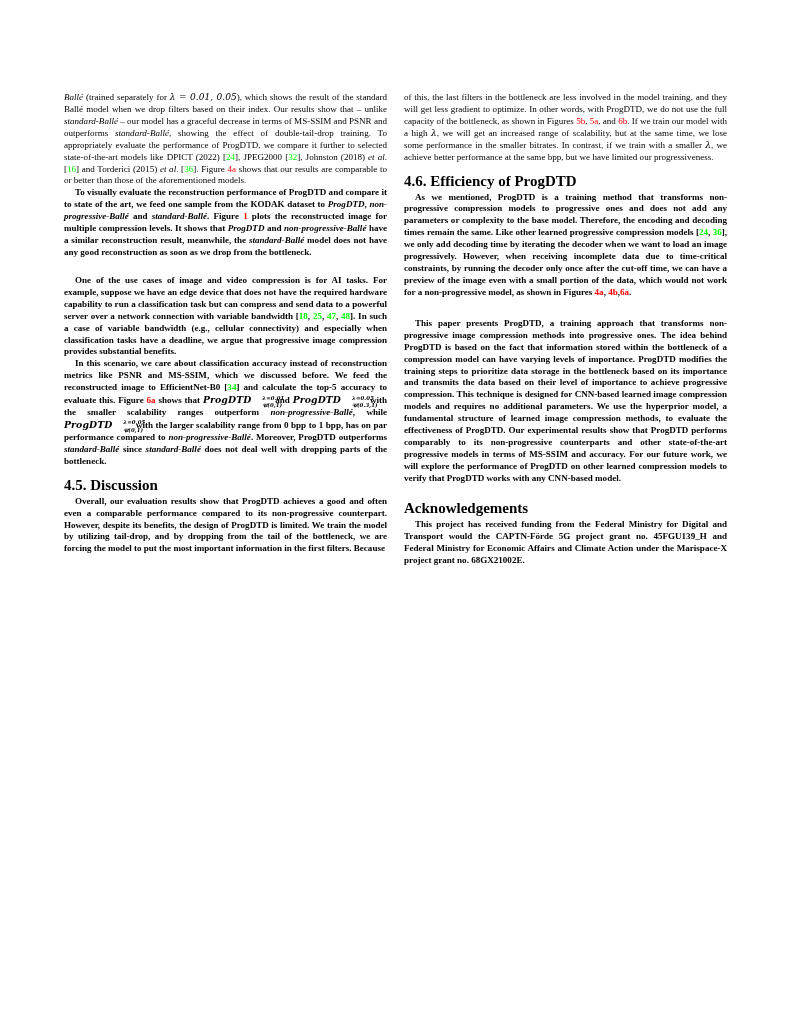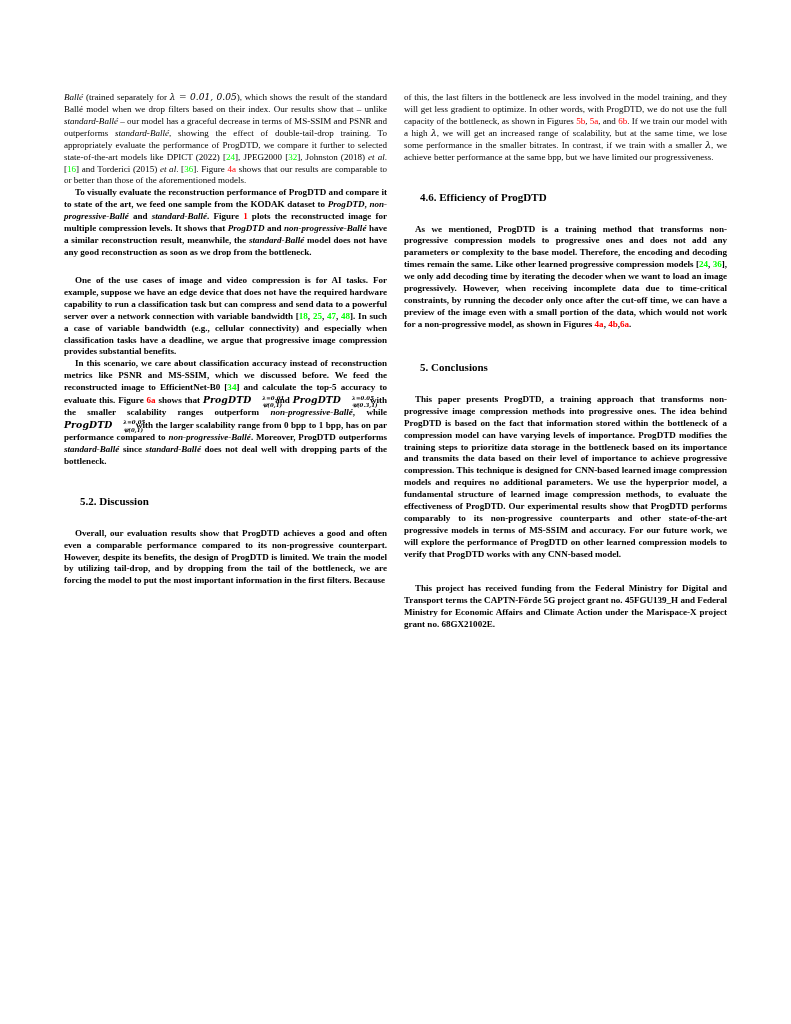--- a/index.html
+++ b/index.html
@@ -34,22 +34,22 @@
     text-align: justify;
     text-justify: inter-word;
     -webkit-hyphens: none;
     hyphens: none;
   }
   p.body.indent {
     text-indent: 11px;
     font-weight: bold;
   }
   h2.heading {
-    margin: 16px;
-    font-size: 11px;
+    margin: 0;
+    font-size: 15px;
     font-weight: bold;
     line-height: 12px;
     text-align: left;
   }
   .sp-before-heading { height: 11px; }
   .sp-after-heading  { height: 5px; }
   .sp-big-before     { height: 14px; }
   .sp-ack-before     { height: 17px; }
 
   .it { font-style: italic; }
@@ -106,42 +106,42 @@
       <p class="body indent"><span>To visually evaluate the reconstruction performance of ProgDTD and compare it to state of the art, we feed one sample from the KODAK dataset to </span><span class="it">ProgDTD</span><span>, </span><span class="it">non-progressive-Ballé</span><span> and </span><span class="it">standard-Ballé</span><span>. Figure </span><span class="figref">1</span><span> plots the reconstructed image for multiple compression levels. It shows that </span><span class="it">ProgDTD</span><span> and </span><span class="it">non-progressive-Ballé</span><span> have a similar reconstruction result, meanwhile, the </span><span class="it">standard-Ballé</span><span> model does not have any good reconstruction as soon as we drop from the bottleneck.</span></p>
 
       <div class="sp-before-heading"></div>
       <div class="sp-after-heading"></div>
 
       <p class="body indent"><span>One of the use cases of image and video compression is for AI tasks. For example, suppose we have an edge device that does not have the required hardware capability to run a classification task but can compress and send data to a powerful server over a network connection with variable bandwidth [</span><span class="cite">18</span><span>, </span><span class="cite">25</span><span>, </span><span class="cite">47</span><span>, </span><span class="cite">48</span><span>]. In such a case of variable bandwidth (e.g., cellular connectivity) and especially when classification tasks have a deadline, we argue that progressive image compression provides substantial benefits.</span></p>
 
       <p class="body indent"><span>In this scenario, we care about classification accuracy instead of reconstruction metrics like PSNR and MS-SSIM, which we discussed before. We feed the reconstructed image to EfficientNet-B0 [</span><span class="cite">34</span><span>] and calculate the top-5 accuracy to evaluate this. Figure </span><span class="figref">6a</span><span> shows that </span><span class="math"><span class="up">ProgDTD</span><span class="mathsub"><span class="sup">λ=0.01</span><span class="sub">𝒰(0,1)</span></span><span class="mathspacer" style="width:21px"></span></span><span> and </span><span class="math"><span class="up">ProgDTD</span><span class="mathsub"><span class="sup">λ=0.05</span><span class="sub">𝒰(0.3,1)</span></span><span class="mathspacer" style="width:26px"></span></span><span> with the smaller scalability ranges outperform </span><span class="it">non-progressive-Ballé</span><span>, while </span><span class="math"><span class="up">ProgDTD</span><span class="mathsub"><span class="sup">λ=0.05</span><span class="sub">𝒰(0,1)</span></span><span class="mathspacer" style="width:21px"></span></span><span> with the larger scalability range from 0 bpp to 1 bpp, has on par performance compared to </span><span class="it">non-progressive-Ballé</span><span>. Moreover, ProgDTD outperforms </span><span class="it">standard-Ballé</span><span> since </span><span class="it">standard-Ballé</span><span> does not deal well with dropping parts of the bottleneck.</span></p>
 
       <div class="sp-before-heading"></div>
-      <h2 class="heading">5.2. Discussion</h2>
+      <h2 class="heading">4.5. Discussion</h2>
       <div class="sp-after-heading"></div>
 
       <p class="body indent">Overall, our evaluation results show that ProgDTD achieves a good and often even a comparable performance compared to its non-progressive counterpart. However, despite its benefits, the design of ProgDTD is limited. We train the model by utilizing tail-drop, and by dropping from the tail of the bottleneck, we are forcing the model to put the most important information in the first filters. Because</p>
     </div>
 
     <div class="col">
 
       <p class="body"><span>of this, the last filters in the bottleneck are less involved in the model training, and they will get less gradient to optimize. In other words, with ProgDTD, we do not use the full capacity of the bottleneck, as shown in Figures </span><span class="figref">5b</span><span>, </span><span class="figref">5a</span><span>, and </span><span class="figref">6b</span><span>. If we train our model with a high </span><span class="lam">λ</span><span>, we will get an increased range of scalability, but at the same time, we lose some performance in the smaller bitrates. In contrast, if we train with a smaller </span><span class="lam">λ</span><span>, we achieve better performance at the same bpp, but we have limited our progressiveness.</span></p>
 
       <div class="sp-before-heading"></div>
       <h2 class="heading">4.6. Efficiency of ProgDTD</h2>
       <div class="sp-after-heading"></div>
 
       <p class="body indent"><span>As we mentioned, ProgDTD is a training method that transforms non-progressive compression models to progressive ones and does not add any parameters or complexity to the base model. Therefore, the encoding and decoding times remain the same. Like other learned progressive compression models [</span><span class="cite">24</span><span>, </span><span class="cite">36</span><span>], we only add decoding time by iterating the decoder when we want to load an image progressively. However, when receiving incomplete data due to time-critical constraints, by running the decoder only once after the cut-off time, we can have a preview of the image even with a small portion of the data, which would not work for a non-progressive model, as shown in Figures </span><span class="figref">4a</span><span>, </span><span class="figref">4b</span><span>,</span><span class="figref">6a</span><span>.</span></p>
 
       <div class="sp-big-before"></div>
-      <h2 class="heading">5. Conclusions</h2>
       <div class="sp-after-heading"></div>
 
       <p class="body indent">This paper presents ProgDTD, a training approach that transforms non-progressive image compression methods into progressive ones. The idea behind ProgDTD is based on the fact that information stored within the bottleneck of a compression model can have varying levels of importance. ProgDTD modifies the training steps to prioritize data storage in the bottleneck based on its importance and transmits the data based on their level of importance to achieve progressive compression. This technique is designed for CNN-based learned image compression models and requires no additional parameters. We use the hyperprior model, a fundamental structure of learned image compression methods, to evaluate the effectiveness of ProgDTD. Our experimental results show that ProgDTD performs comparably to its non-progressive counterparts and other state-of-the-art progressive models in terms of MS-SSIM and accuracy. For our future work, we will explore the performance of ProgDTD on other learned compression models to verify that ProgDTD works with any CNN-based model.</p>
 
       <div class="sp-ack-before"></div>
+      <h2 class="heading">Acknowledgements</h2>
       <div class="sp-after-heading"></div>
 
-      <p class="body indent">This project has received funding from the Federal Ministry for Digital and Transport terms the CAPTN-Förde 5G project grant no. 45FGU139_H and Federal Ministry for Economic Affairs and Climate Action under the Marispace-X project grant no. 68GX21002E.</p>
+      <p class="body indent">This project has received funding from the Federal Ministry for Digital and Transport would the CAPTN-Förde 5G project grant no. 45FGU139_H and Federal Ministry for Economic Affairs and Climate Action under the Marispace-X project grant no. 68GX21002E.</p>
     </div>
 
   </div>
 </div>
 
 </body></html>

